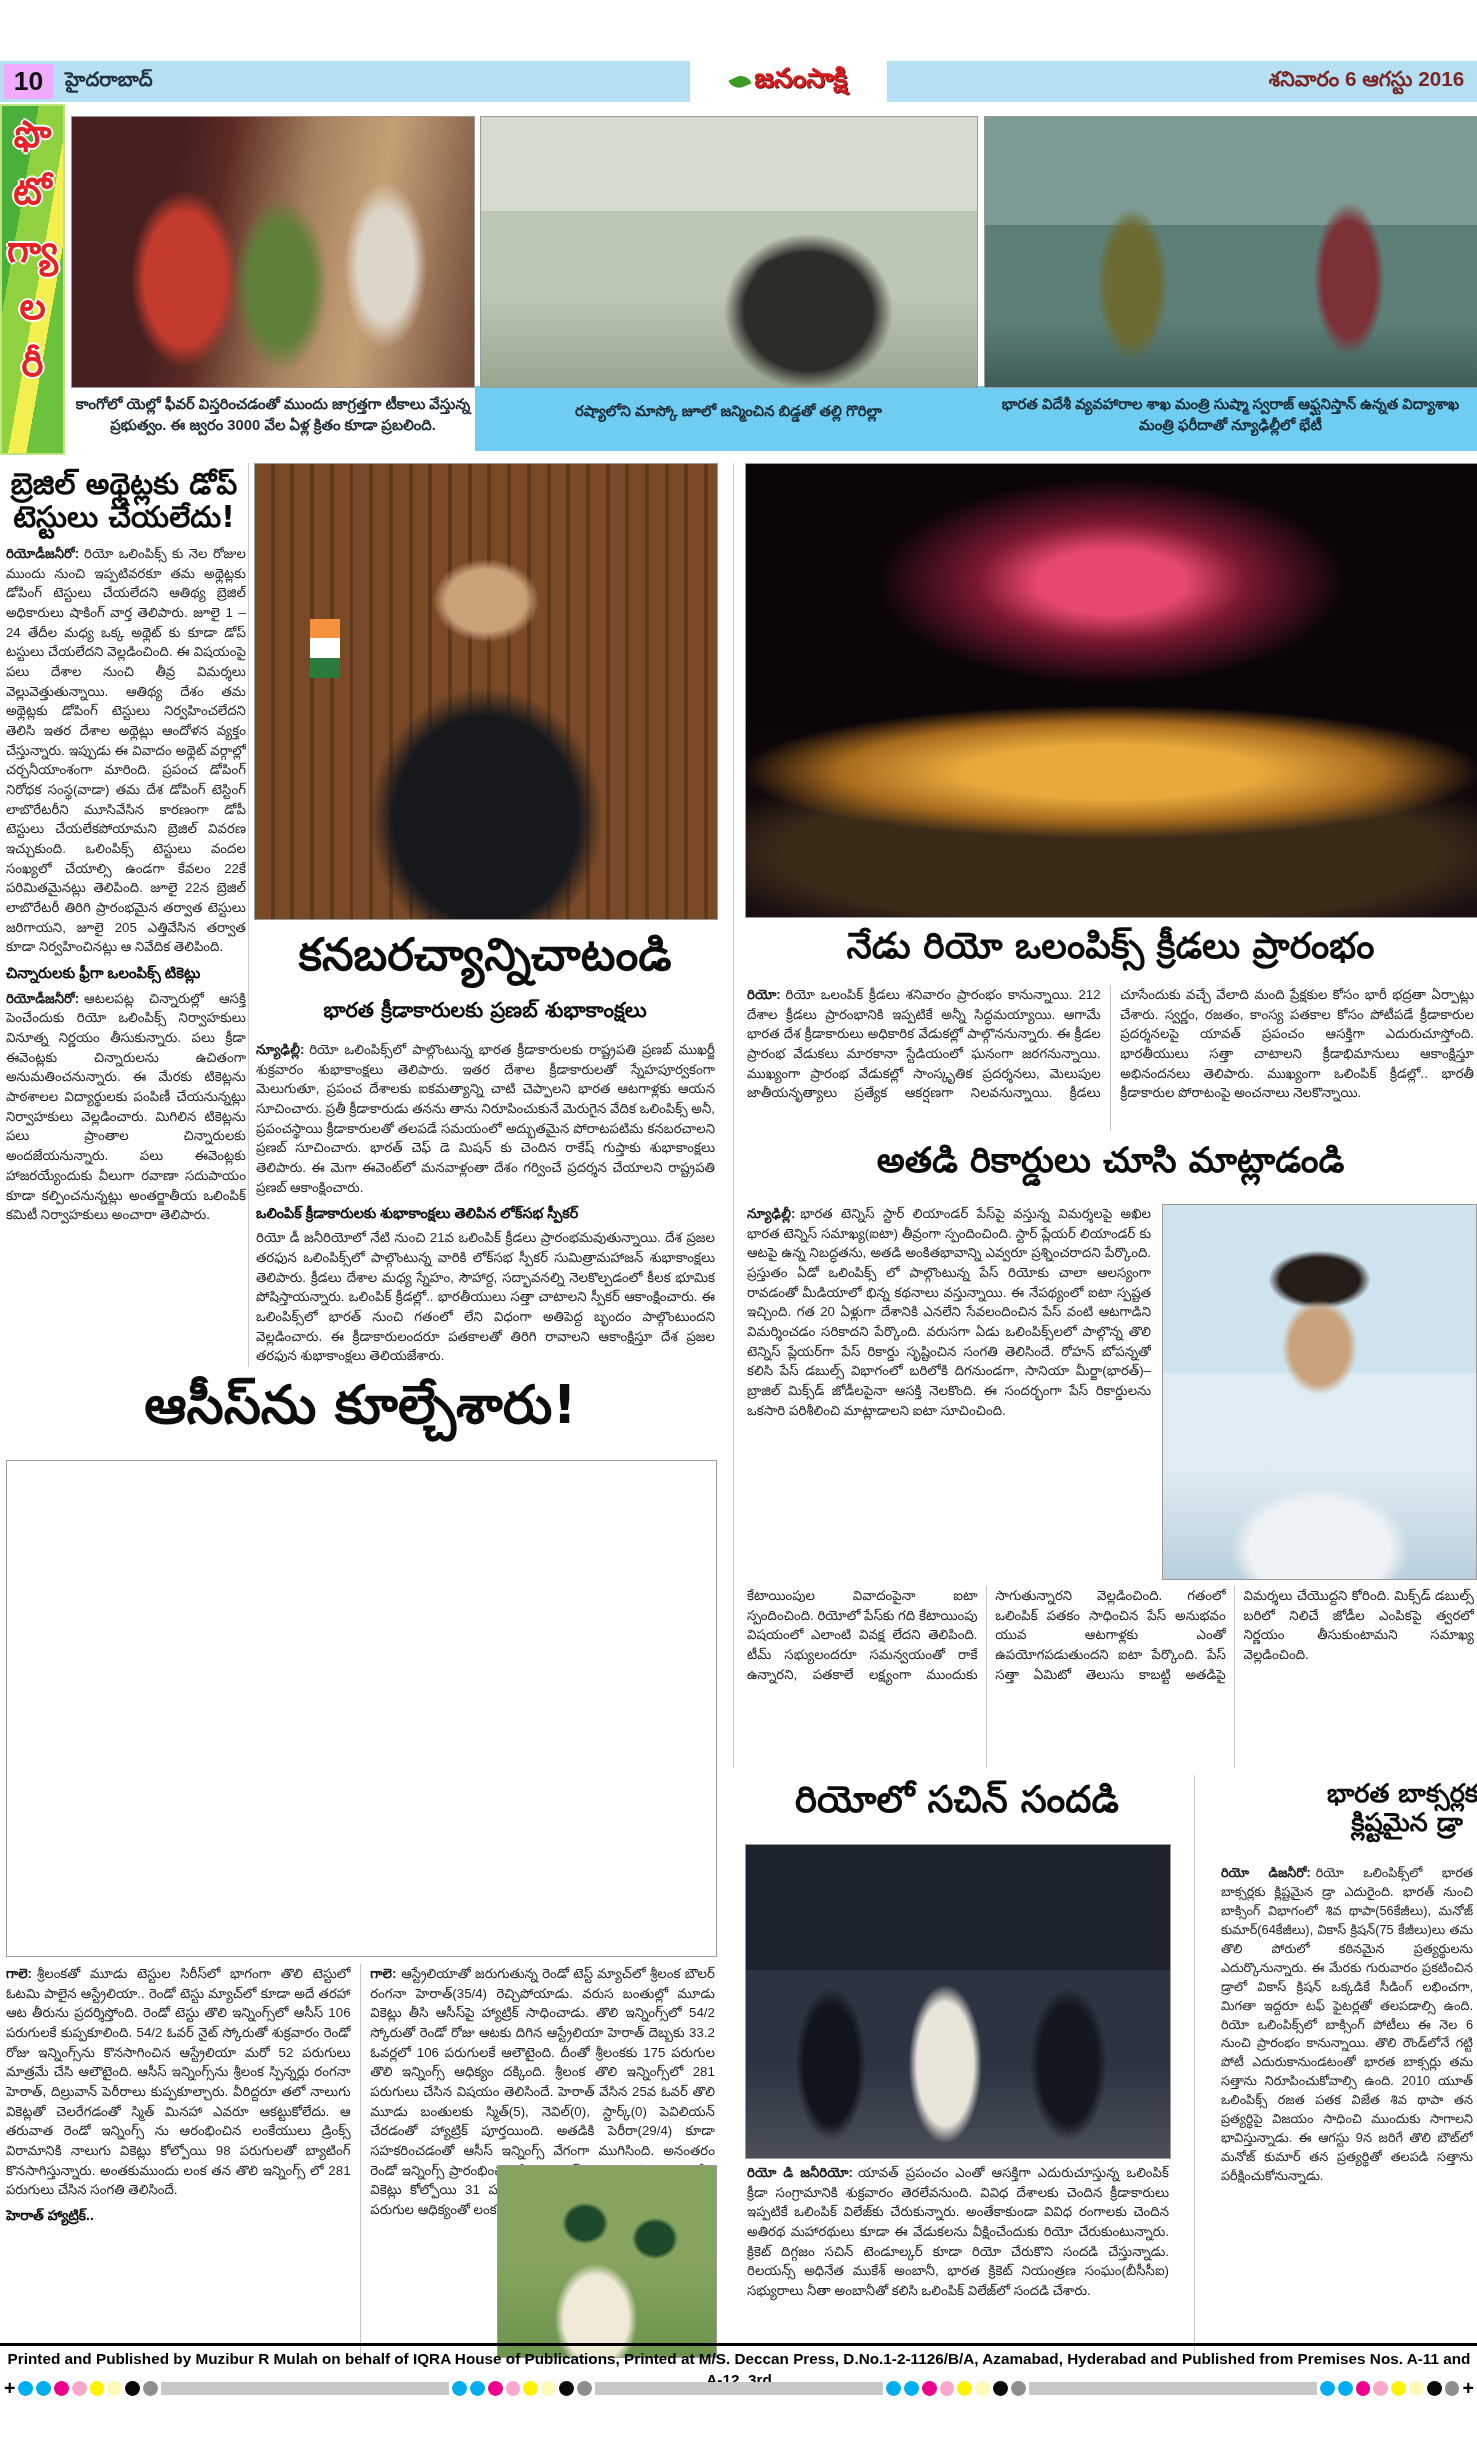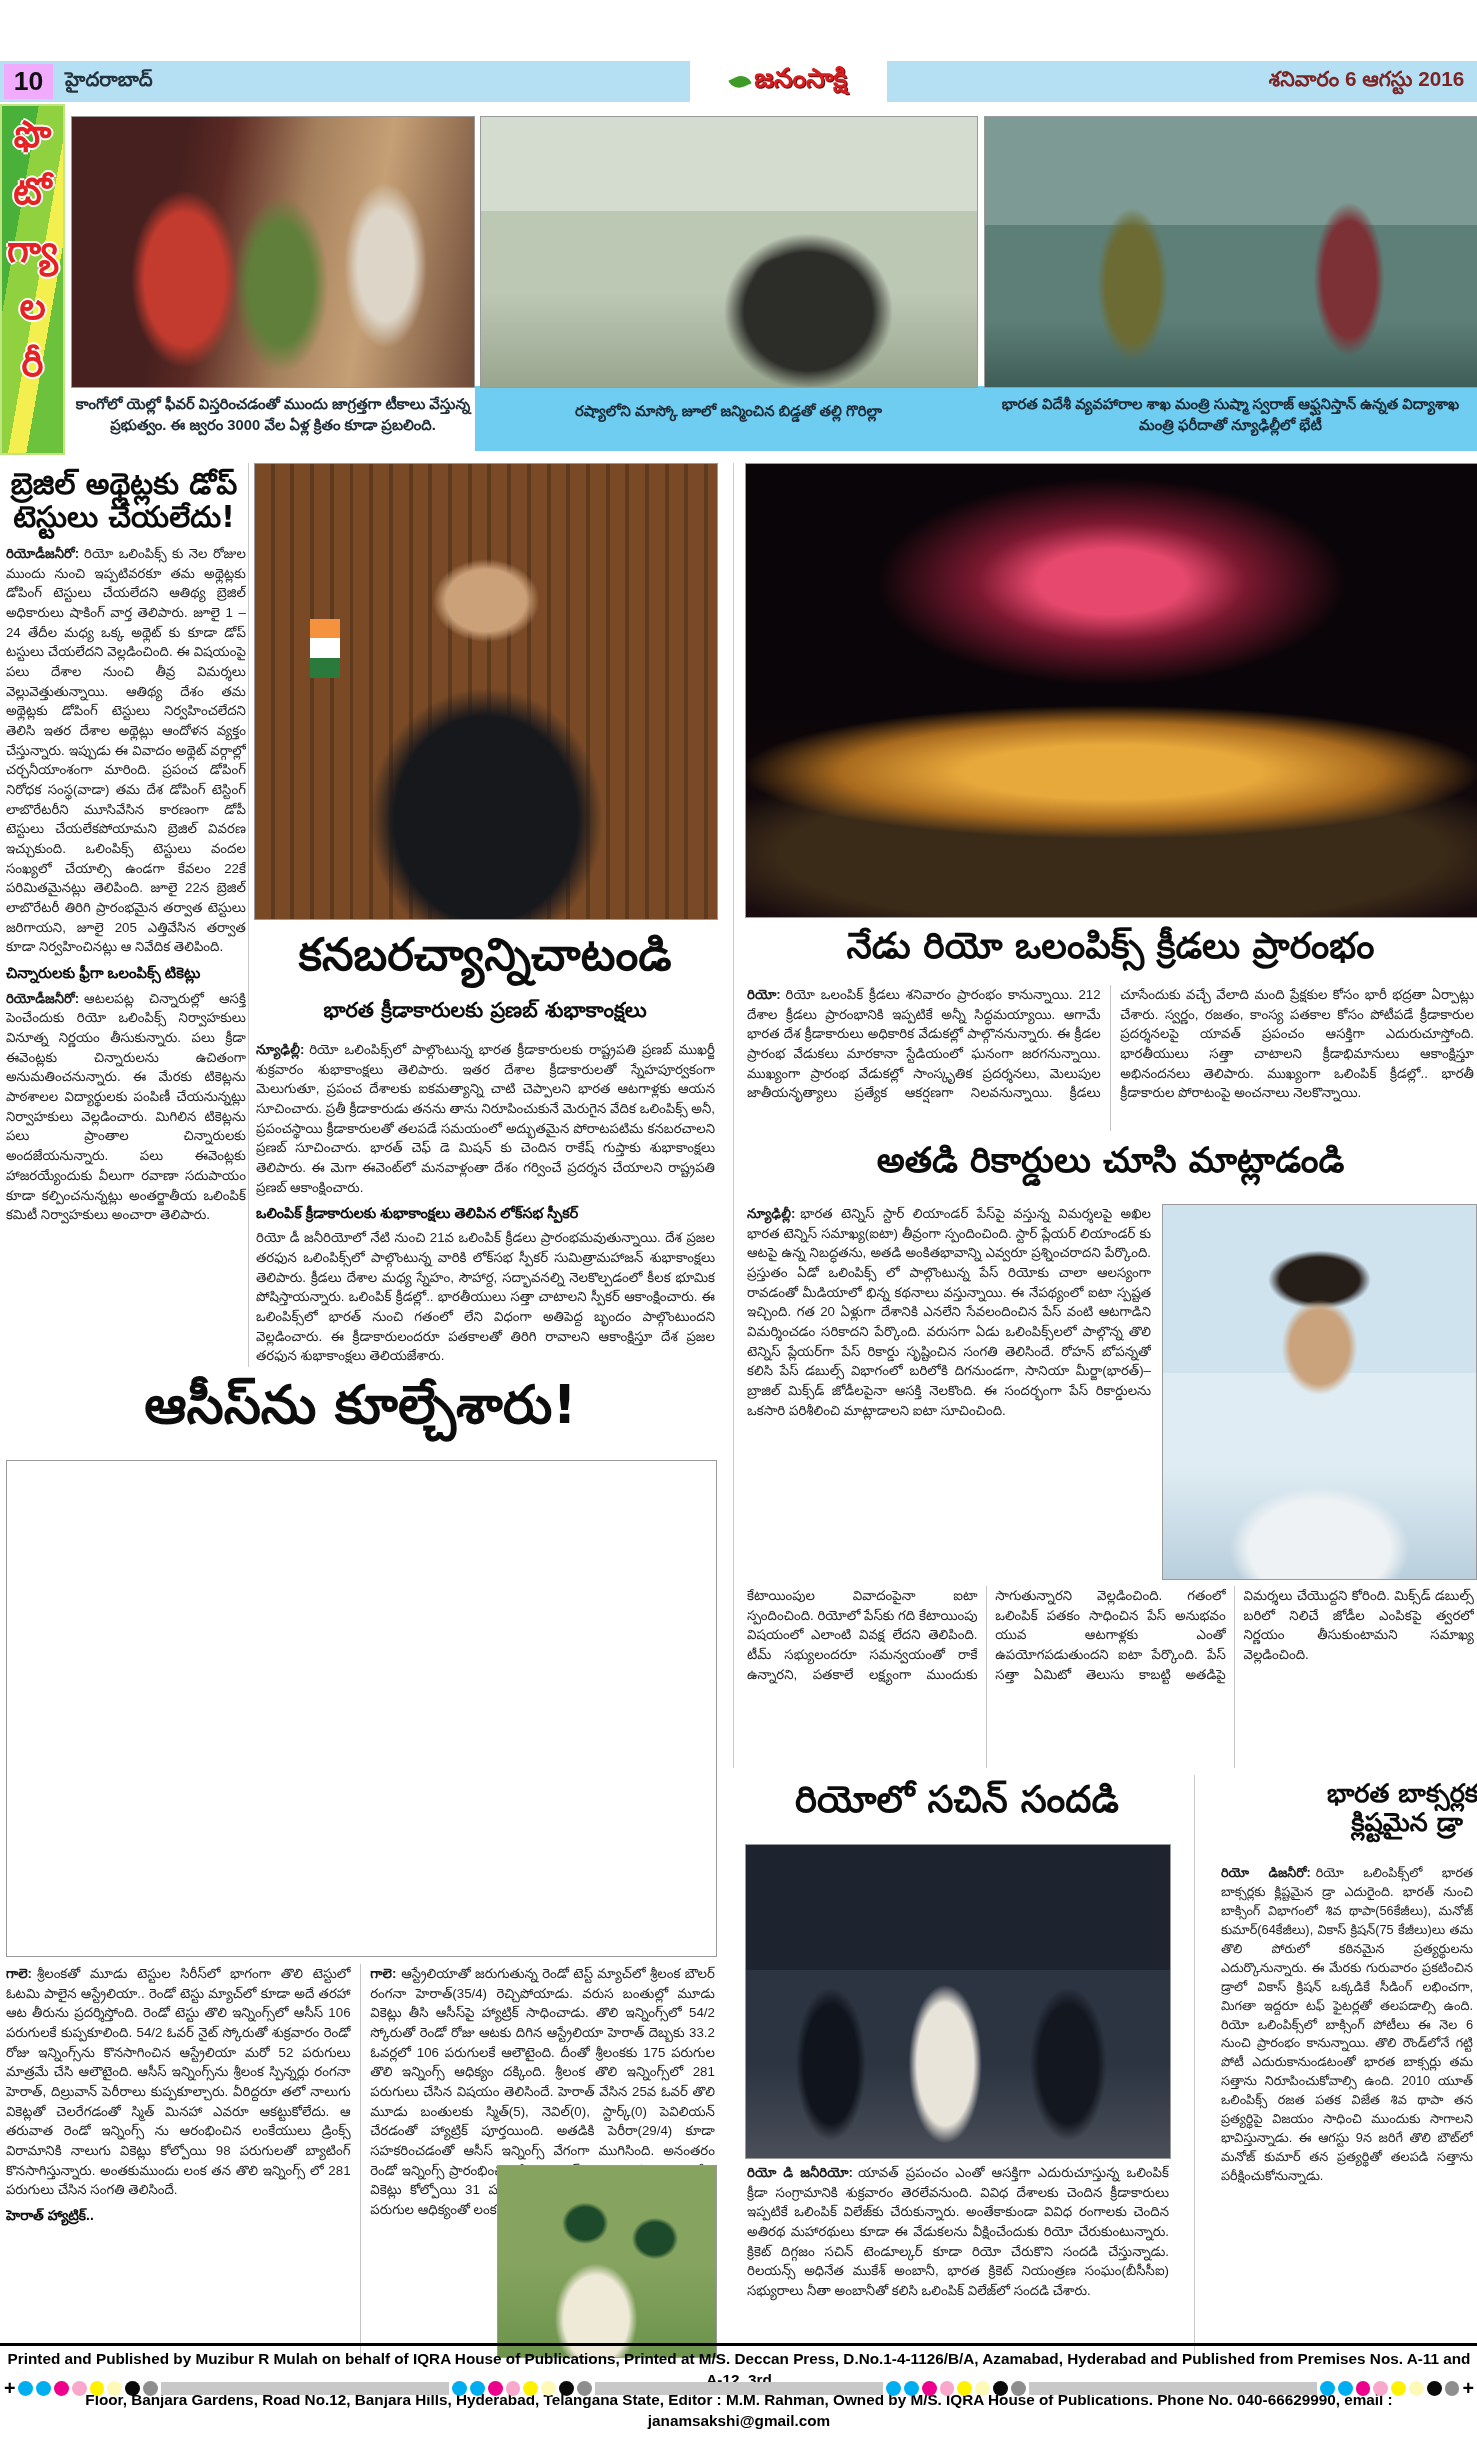--- a/index.html
+++ b/index.html
@@ -183,22 +183,21 @@
 
   <div class="hl" style="left:1276px;top:1779px;width:262px;font-size:25.6px;">
     <div>భారత బాక్సర్లకు</div>
     <div>క్లిష్టమైన డ్రా</div>
   </div>
   <div class="body" style="left:1221px;top:1864px;width:252px;height:493px;font-size:12.8px;">
     <p><b class="dl">రియో డిజనీరో:</b><span>రియో ఒలింపిక్స్‌లో భారత బాక్సర్లకు క్లిష్టమైన డ్రా ఎదురైంది. భారత్ నుంచి బాక్సింగ్ విభాగంలో శివ థాపా(56కేజీలు), మనోజ్ కుమార్(64కేజీలు), వికాస్ క్రిషన్(75 కేజీలు)లు తమ తొలి పోరులో కఠినమైన ప్రత్యర్థులను ఎదుర్కొనున్నారు. ఈ మేరకు గురువారం ప్రకటించిన డ్రాలో వికాస్ క్రిషన్ ఒక్కడికే సీడింగ్ లభించగా, మిగతా ఇద్దరూ టఫ్ ఫైటర్లతో తలపడాల్సి ఉంది. రియో ఒలింపిక్స్‌లో బాక్సింగ్ పోటీలు ఈ నెల 6 నుంచి ప్రారంభం కానున్నాయి. తొలి రౌండ్‌లోనే గట్టి పోటీ ఎదురుకానుండటంతో భారత బాక్సర్లు తమ సత్తాను నిరూపించుకోవాల్సి ఉంది. 2010 యూత్ ఒలింపిక్స్ రజత పతక విజేత శివ థాపా తన ప్రత్యర్థిపై విజయం సాధించి ముందుకు సాగాలని భావిస్తున్నాడు. ఈ ఆగస్టు 9న జరిగే తొలి బౌట్‌లో మనోజ్ కుమార్ తన ప్రత్యర్థితో తలపడి సత్తాను పరీక్షించుకోనున్నాడు.</span></p>
   </div>
 
   <div class="imprint">
-    <div>Printed and Published by Muzibur R Mulah on behalf of IQRA House of Publications, Printed at M/S. Deccan Press, D.No.1-4-1126/B/A, Azamabad, Hyderabad and Published from Premises Nos. A-11 and A-12, 3rd</div>
-    <div>Floor, Banjara Gardens, Road No.12, Banjara Hills, Hyderabad, Telangana State, Editor : M.M. Rahman, Owned by M/S. IQRA House of Publications. Phone No. 040-66629990, email : janamsakshi@gmail.com</div>
+    <div>Printed and Published by Muzibur R Mulah on behalf of IQRA House of Publications, Printed at M/S. Deccan Press, D.No.1-2-1126/B/A, Azamabad, Hyderabad and Published from Premises Nos. A-11 and A-12, 3rd</div>
   </div>
 
   <div class="regbar" id="regbar">
       <span class="regplus">+</span>
       <span class="regdot" style="background: rgb(0, 174, 239);"></span>
       <span class="regdot" style="background: rgb(0, 174, 239);"></span>
       <span class="regdot" style="background: rgb(236, 0, 140);"></span>
       <span class="regdot" style="background: rgb(248, 168, 203);"></span>
       <span class="regdot" style="background: rgb(255, 242, 0);"></span>
       <span class="regdot" style="background: rgb(255, 249, 184);"></span>

